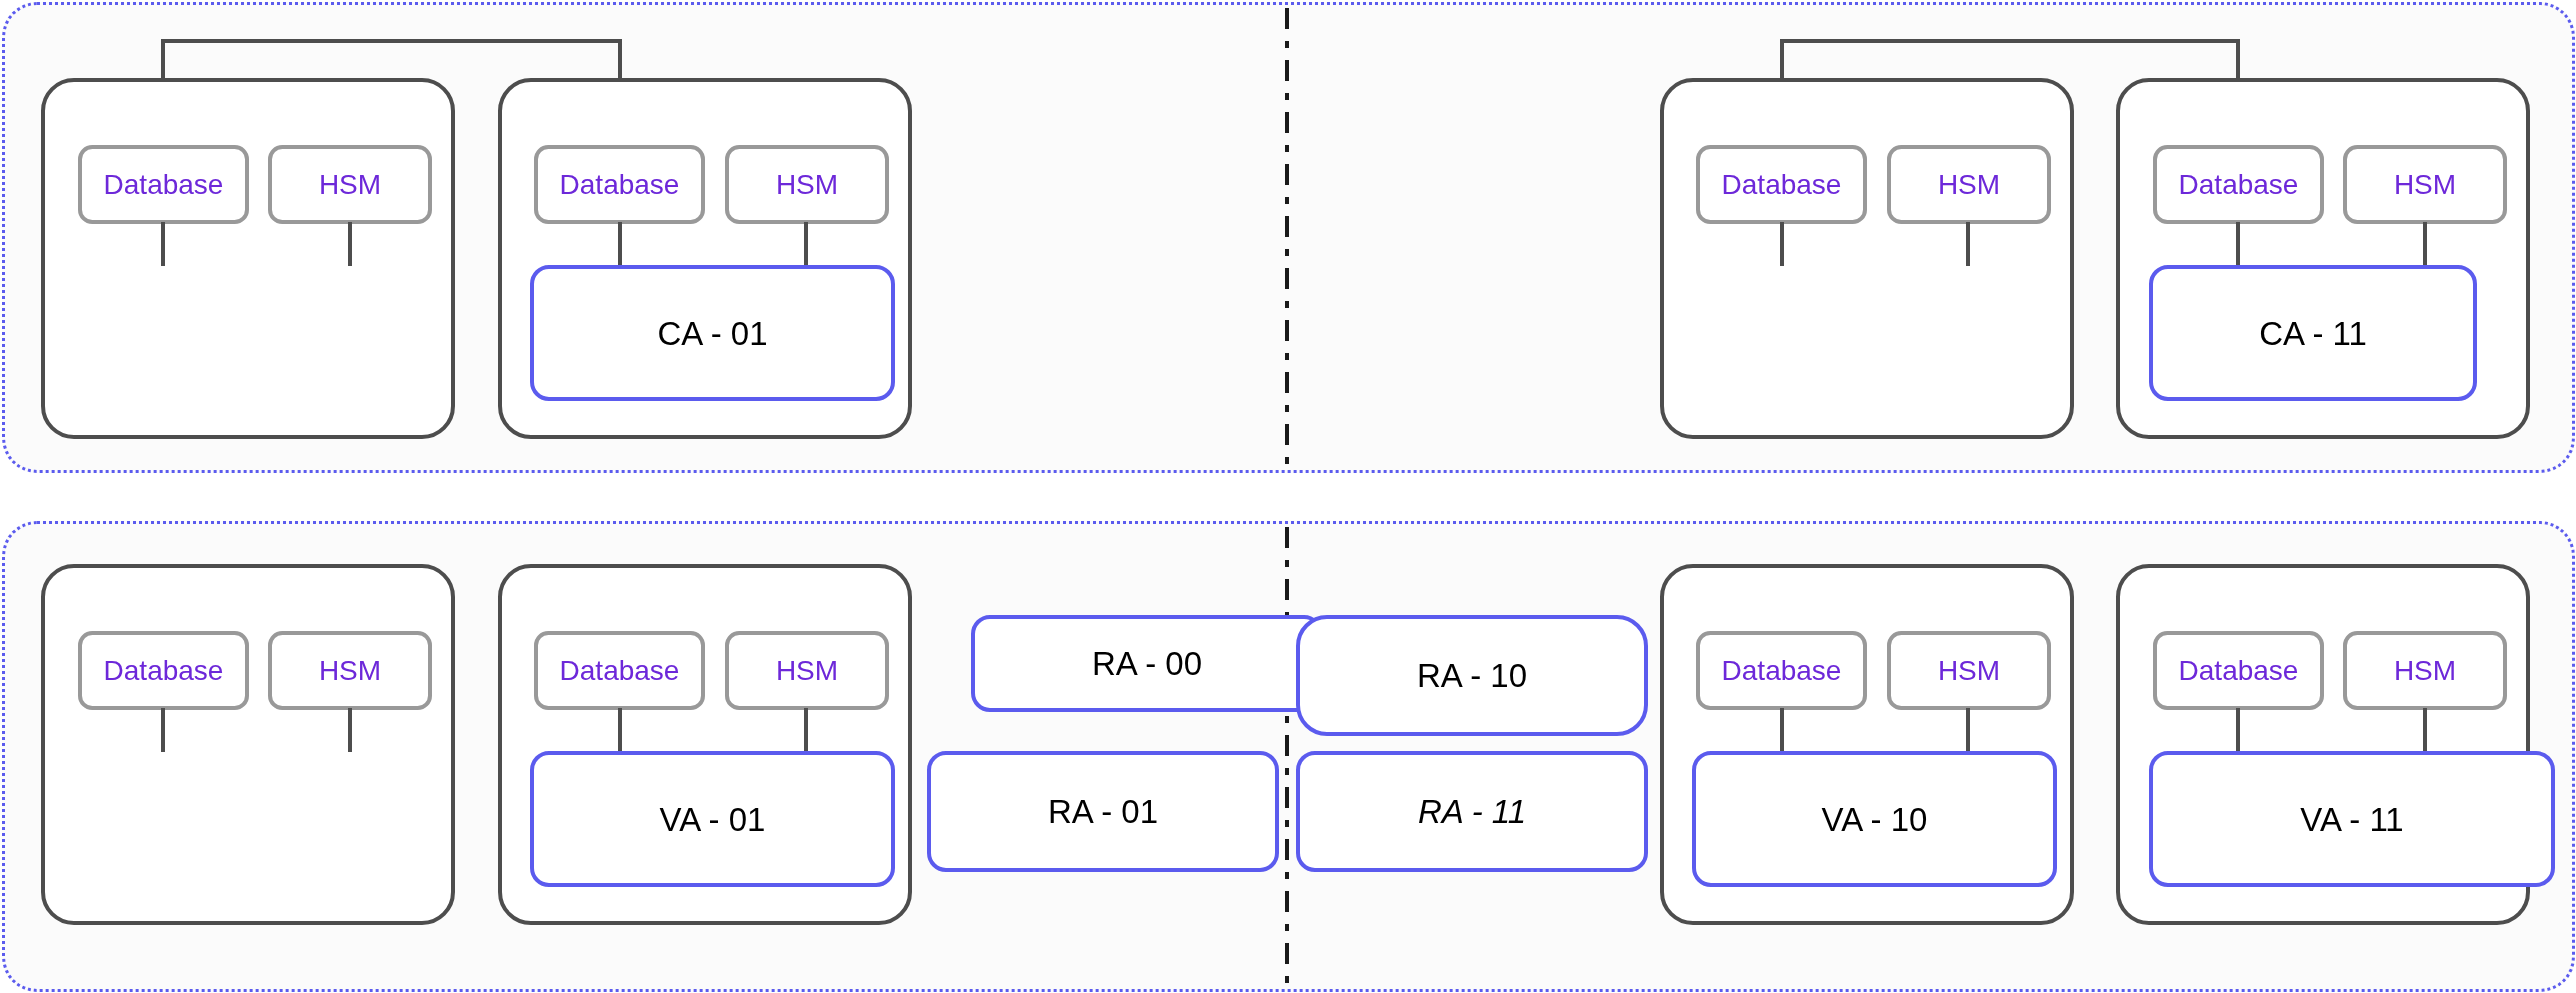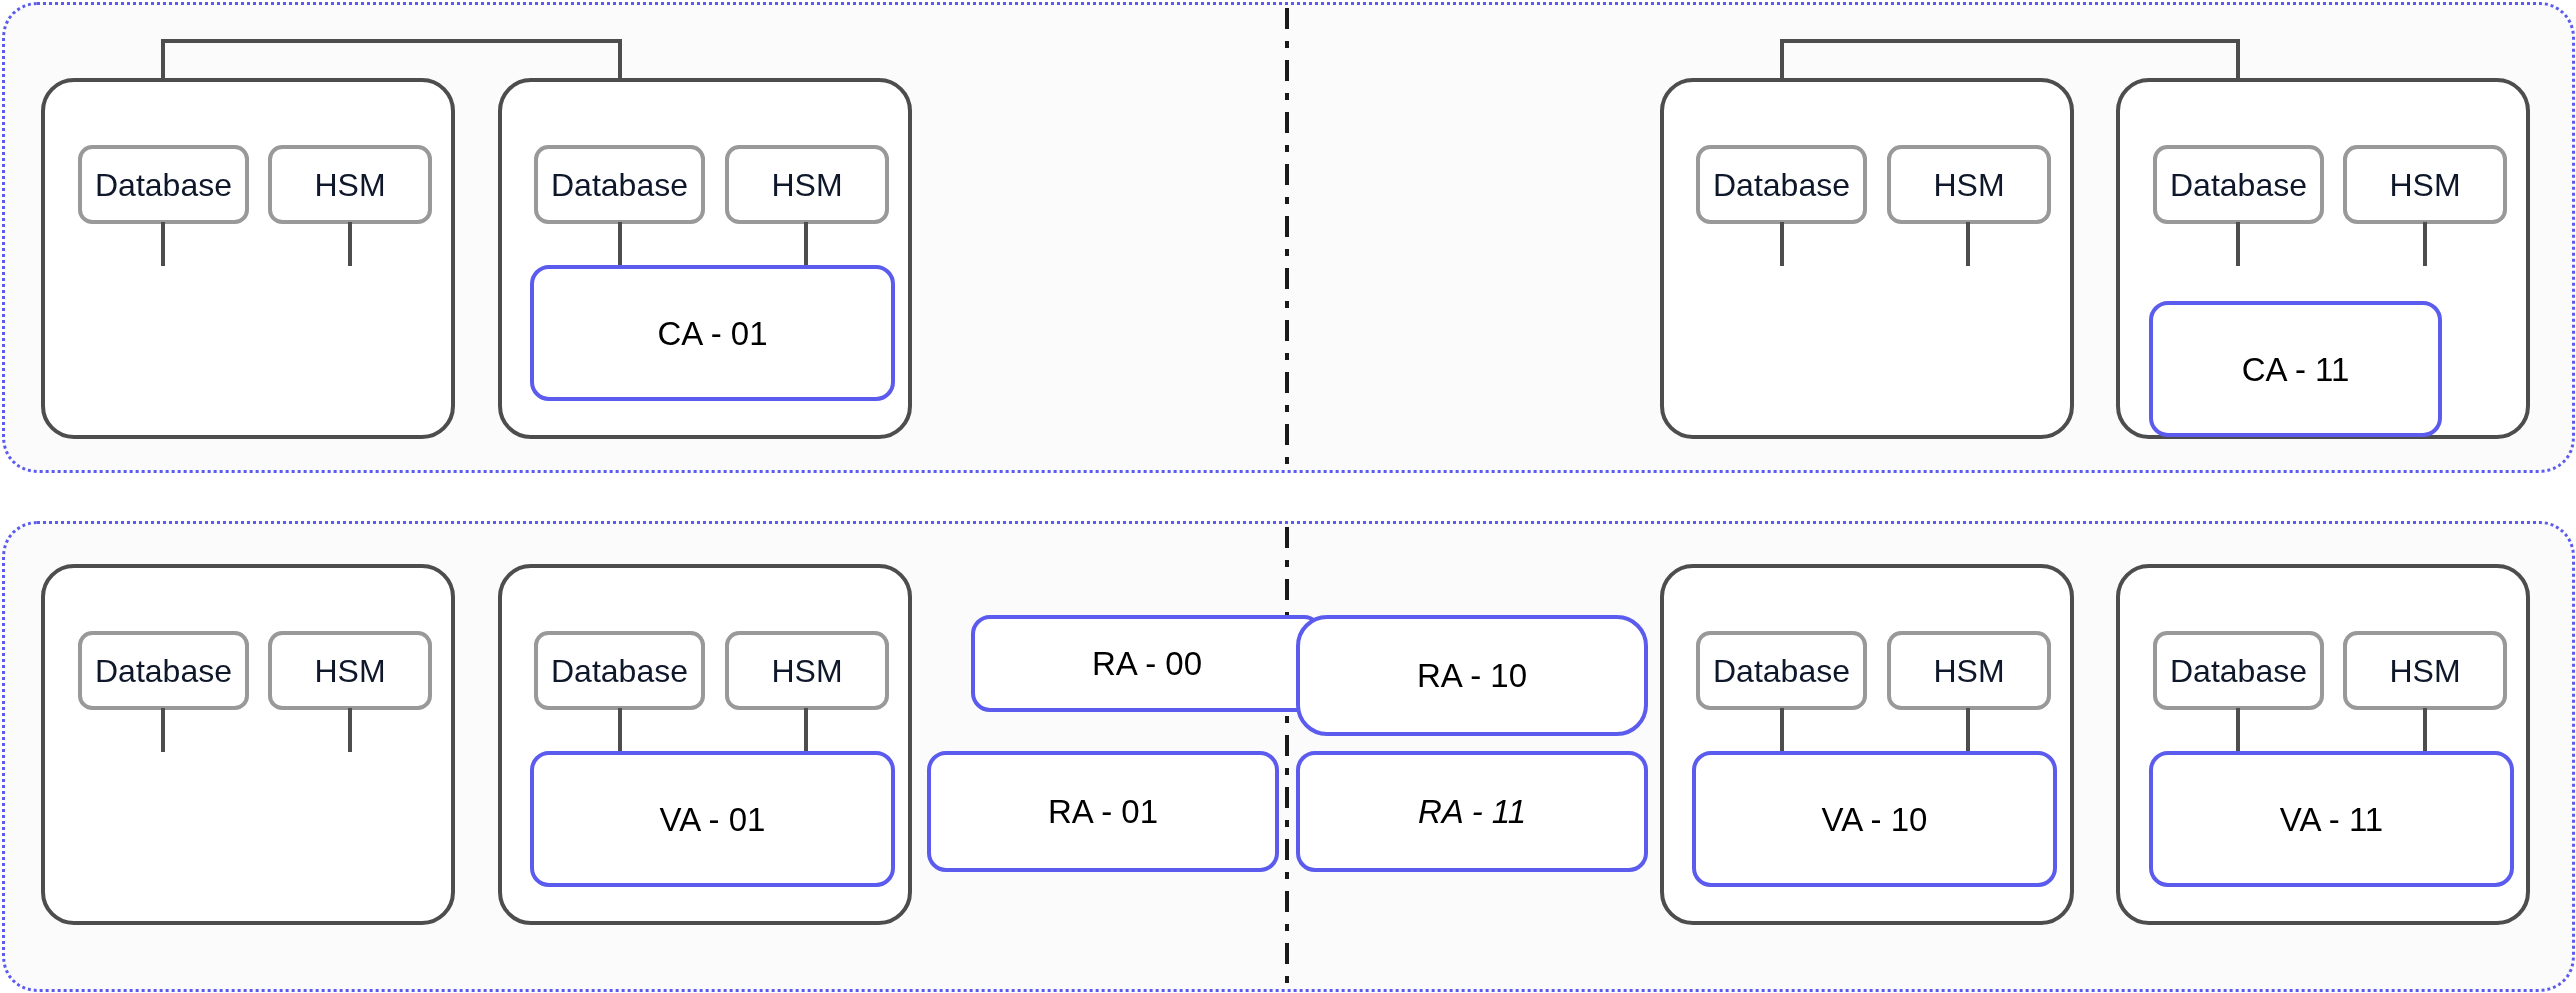--- a/index.html
+++ b/index.html
@@ -42,21 +42,21 @@
   }
 
   
   .subbox{
     position:absolute;
     box-sizing:border-box;
     background:#ffffff;
     border:4px solid #999999;
     border-radius:14.3px;
     display:flex;align-items:center;justify-content:center;
-    font-size:32px;color:#0f172a;line-height:1;
+    font-size:28px;color:#6d28d9;line-height:1;
     white-space:nowrap;
   }
 
   
   .bluebox{
     position:absolute;
     box-sizing:border-box;
     background:#ffffff;
     border:4px solid #5b5bee;
     border-radius:19px;
@@ -116,21 +116,21 @@
   <div class="subbox" style="left:1696px;top:145px;width:171px;height:79px;">Database</div>
   <div class="subbox" style="left:1887px;top:145px;width:164px;height:79px;">HSM</div>
   <div class="vline" style="left:1780px;top:222px;height:44px;"></div>
   <div class="vline" style="left:1966px;top:222px;height:44px;"></div>
 
   <div class="node" style="left:2116px;top:78px;width:414px;height:361px;"></div>
   <div class="subbox" style="left:2153px;top:145px;width:171px;height:79px;">Database</div>
   <div class="subbox" style="left:2343px;top:145px;width:164px;height:79px;">HSM</div>
   <div class="vline" style="left:2236px;top:222px;height:44px;"></div>
   <div class="vline" style="left:2423px;top:222px;height:44px;"></div>
-  <div class="bluebox" style="left:2149px;top:265px;width:293px;height:136px;margin-top:36px;">CA - 11</div>
+  <div class="bluebox" style="left:2149px;top:265px;width:328px;height:136px;">CA - 11</div>
 
   <div class="panel" style="left:1.6px;top:521px;width:2573px;height:471px;"></div>
 
   <div class="divider" style="left:1285px;top:527px;height:458px;"></div>
 
   <div class="node" style="left:41px;top:564px;width:414px;height:361px;"></div>
   <div class="subbox" style="left:78px;top:631px;width:171px;height:79px;">Database</div>
   <div class="subbox" style="left:268px;top:631px;width:164px;height:79px;">HSM</div>
   <div class="vline" style="left:161px;top:708px;height:44px;"></div>
   <div class="vline" style="left:348px;top:708px;height:44px;"></div>
@@ -152,16 +152,16 @@
   <div class="subbox" style="left:1887px;top:631px;width:164px;height:79px;">HSM</div>
   <div class="vline" style="left:1780px;top:708px;height:44px;"></div>
   <div class="vline" style="left:1966px;top:708px;height:44px;"></div>
   <div class="bluebox" style="left:1692px;top:751px;width:365px;height:136px;">VA - 10</div>
 
   <div class="node" style="left:2116px;top:564px;width:414px;height:361px;"></div>
   <div class="subbox" style="left:2153px;top:631px;width:171px;height:79px;">Database</div>
   <div class="subbox" style="left:2343px;top:631px;width:164px;height:79px;">HSM</div>
   <div class="vline" style="left:2236px;top:708px;height:44px;"></div>
   <div class="vline" style="left:2423px;top:708px;height:44px;"></div>
-  <div class="bluebox" style="left:2149px;top:751px;width:365px;height:136px;">VA - 11</div>
+  <div class="bluebox" style="left:2149px;top:751px;width:406px;height:136px;">VA - 11</div>
 
 </div>
 
 
 </body></html>

